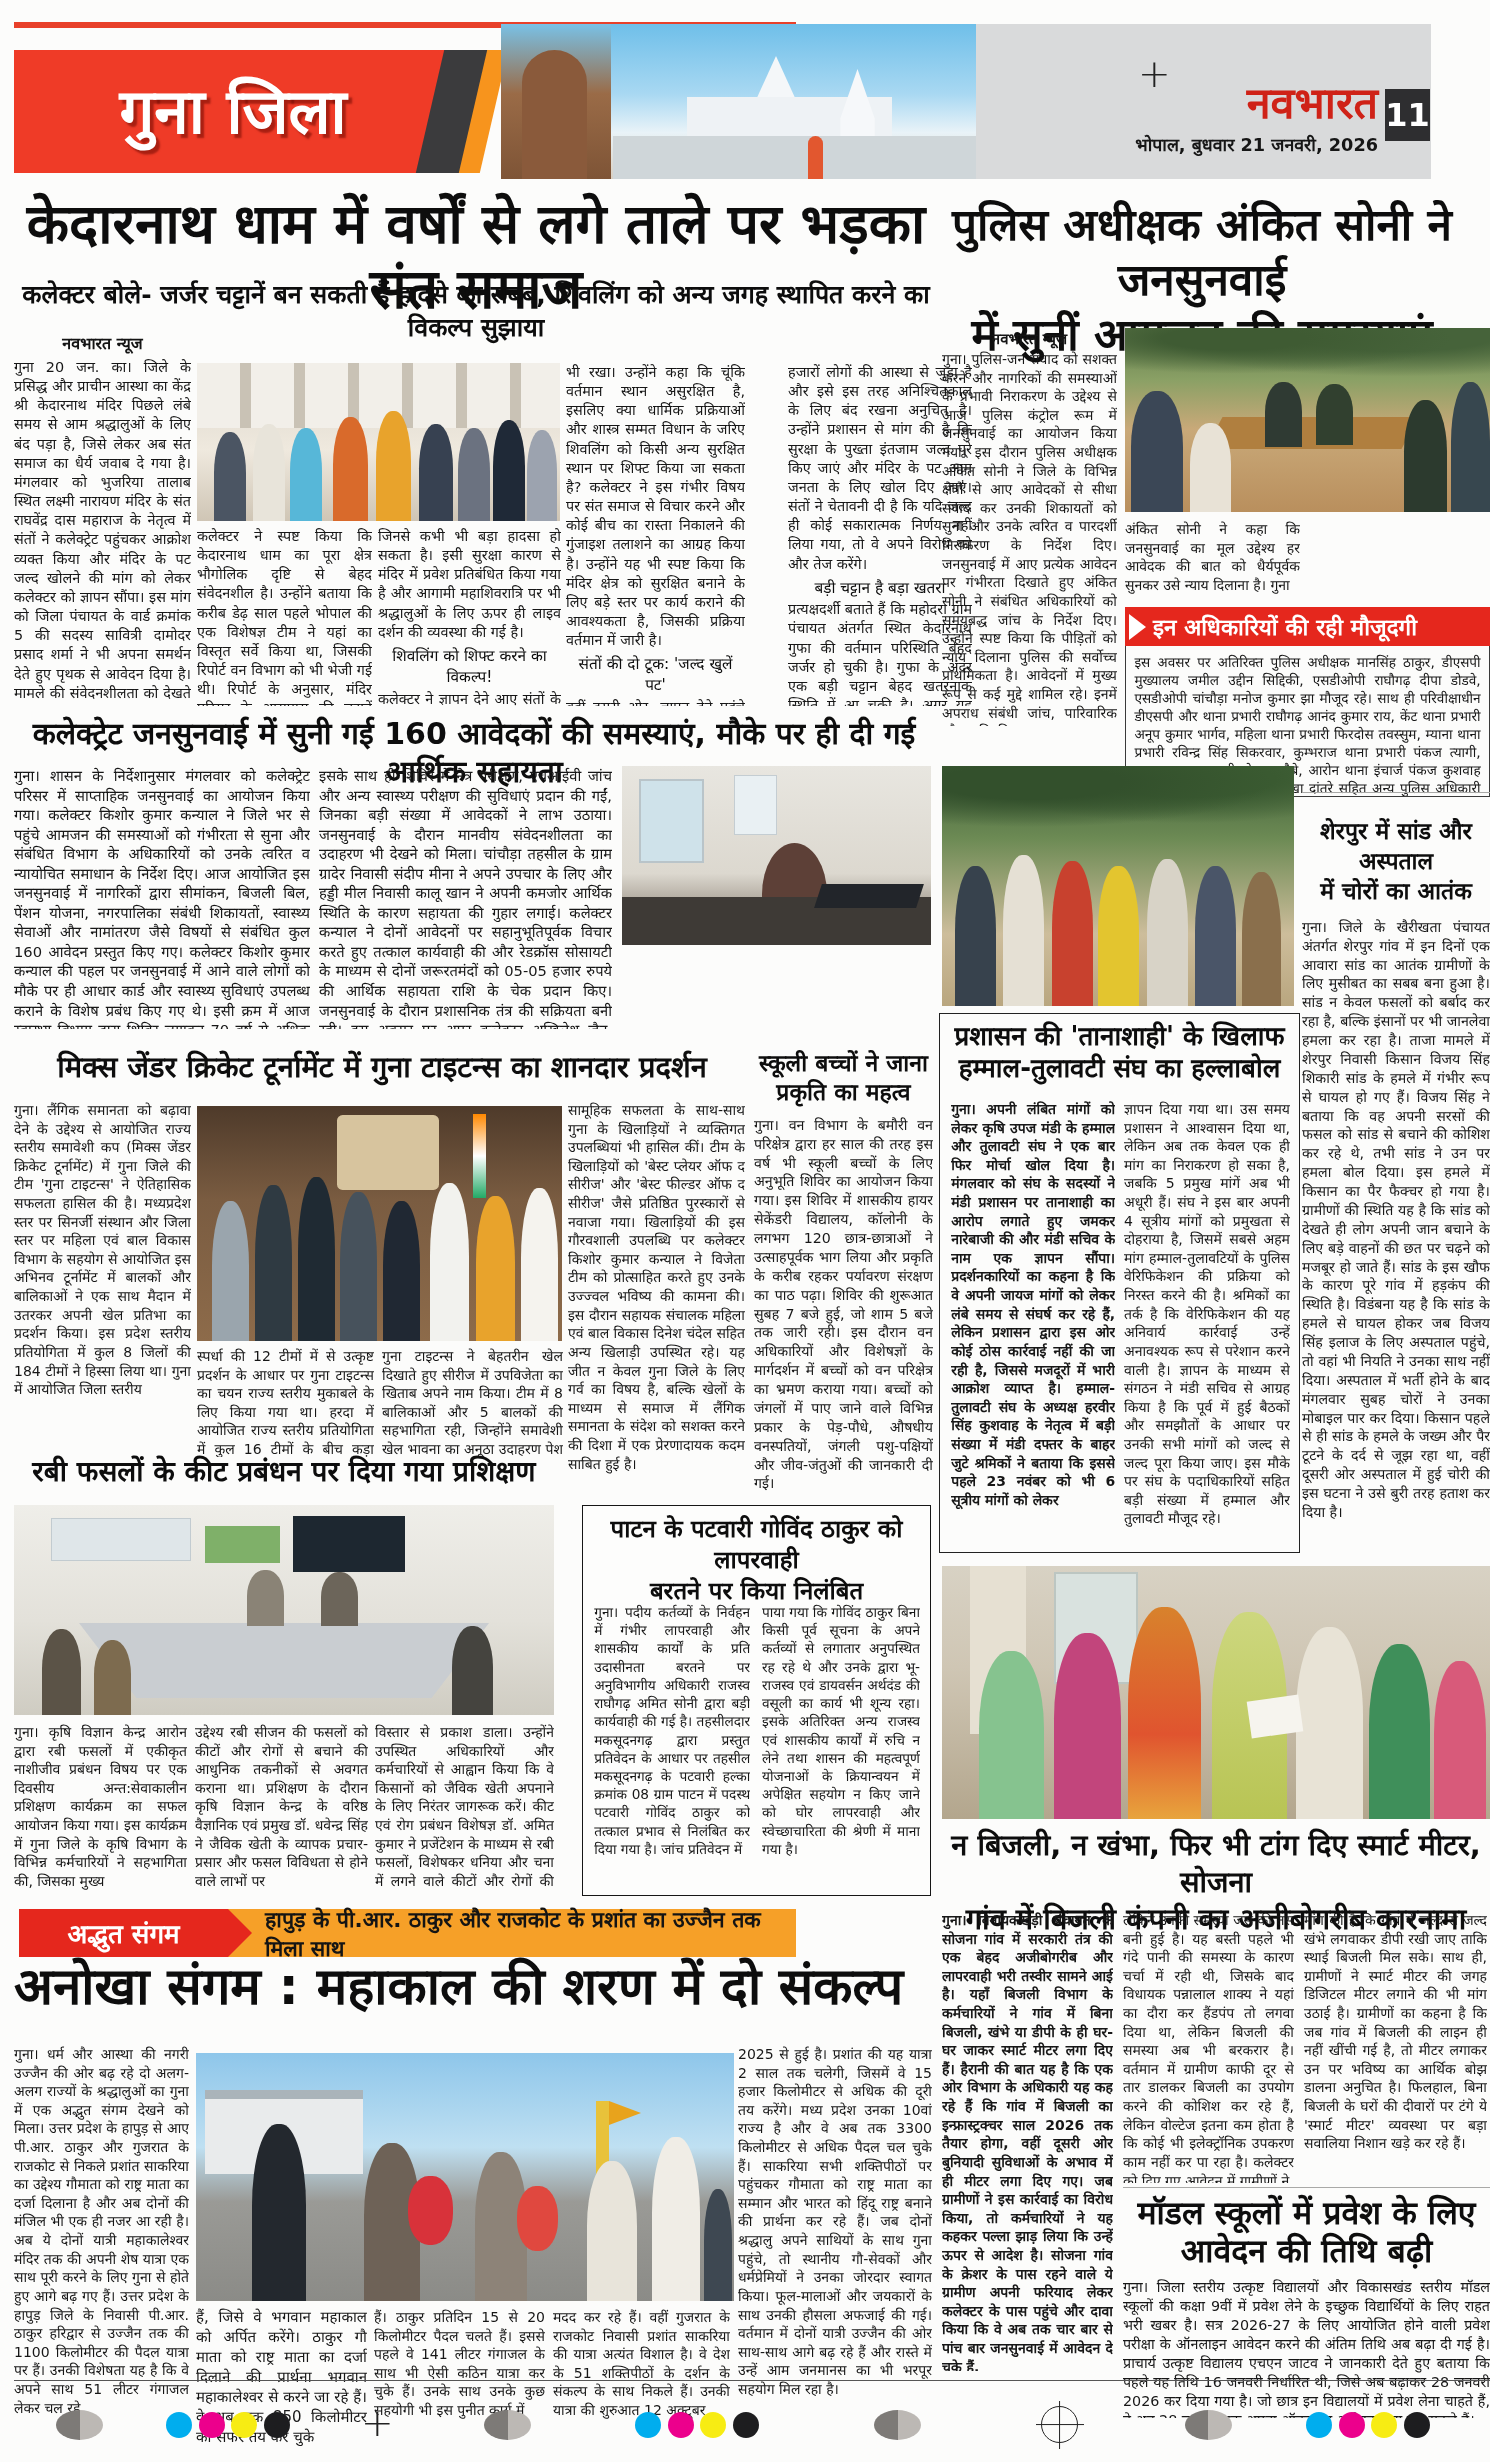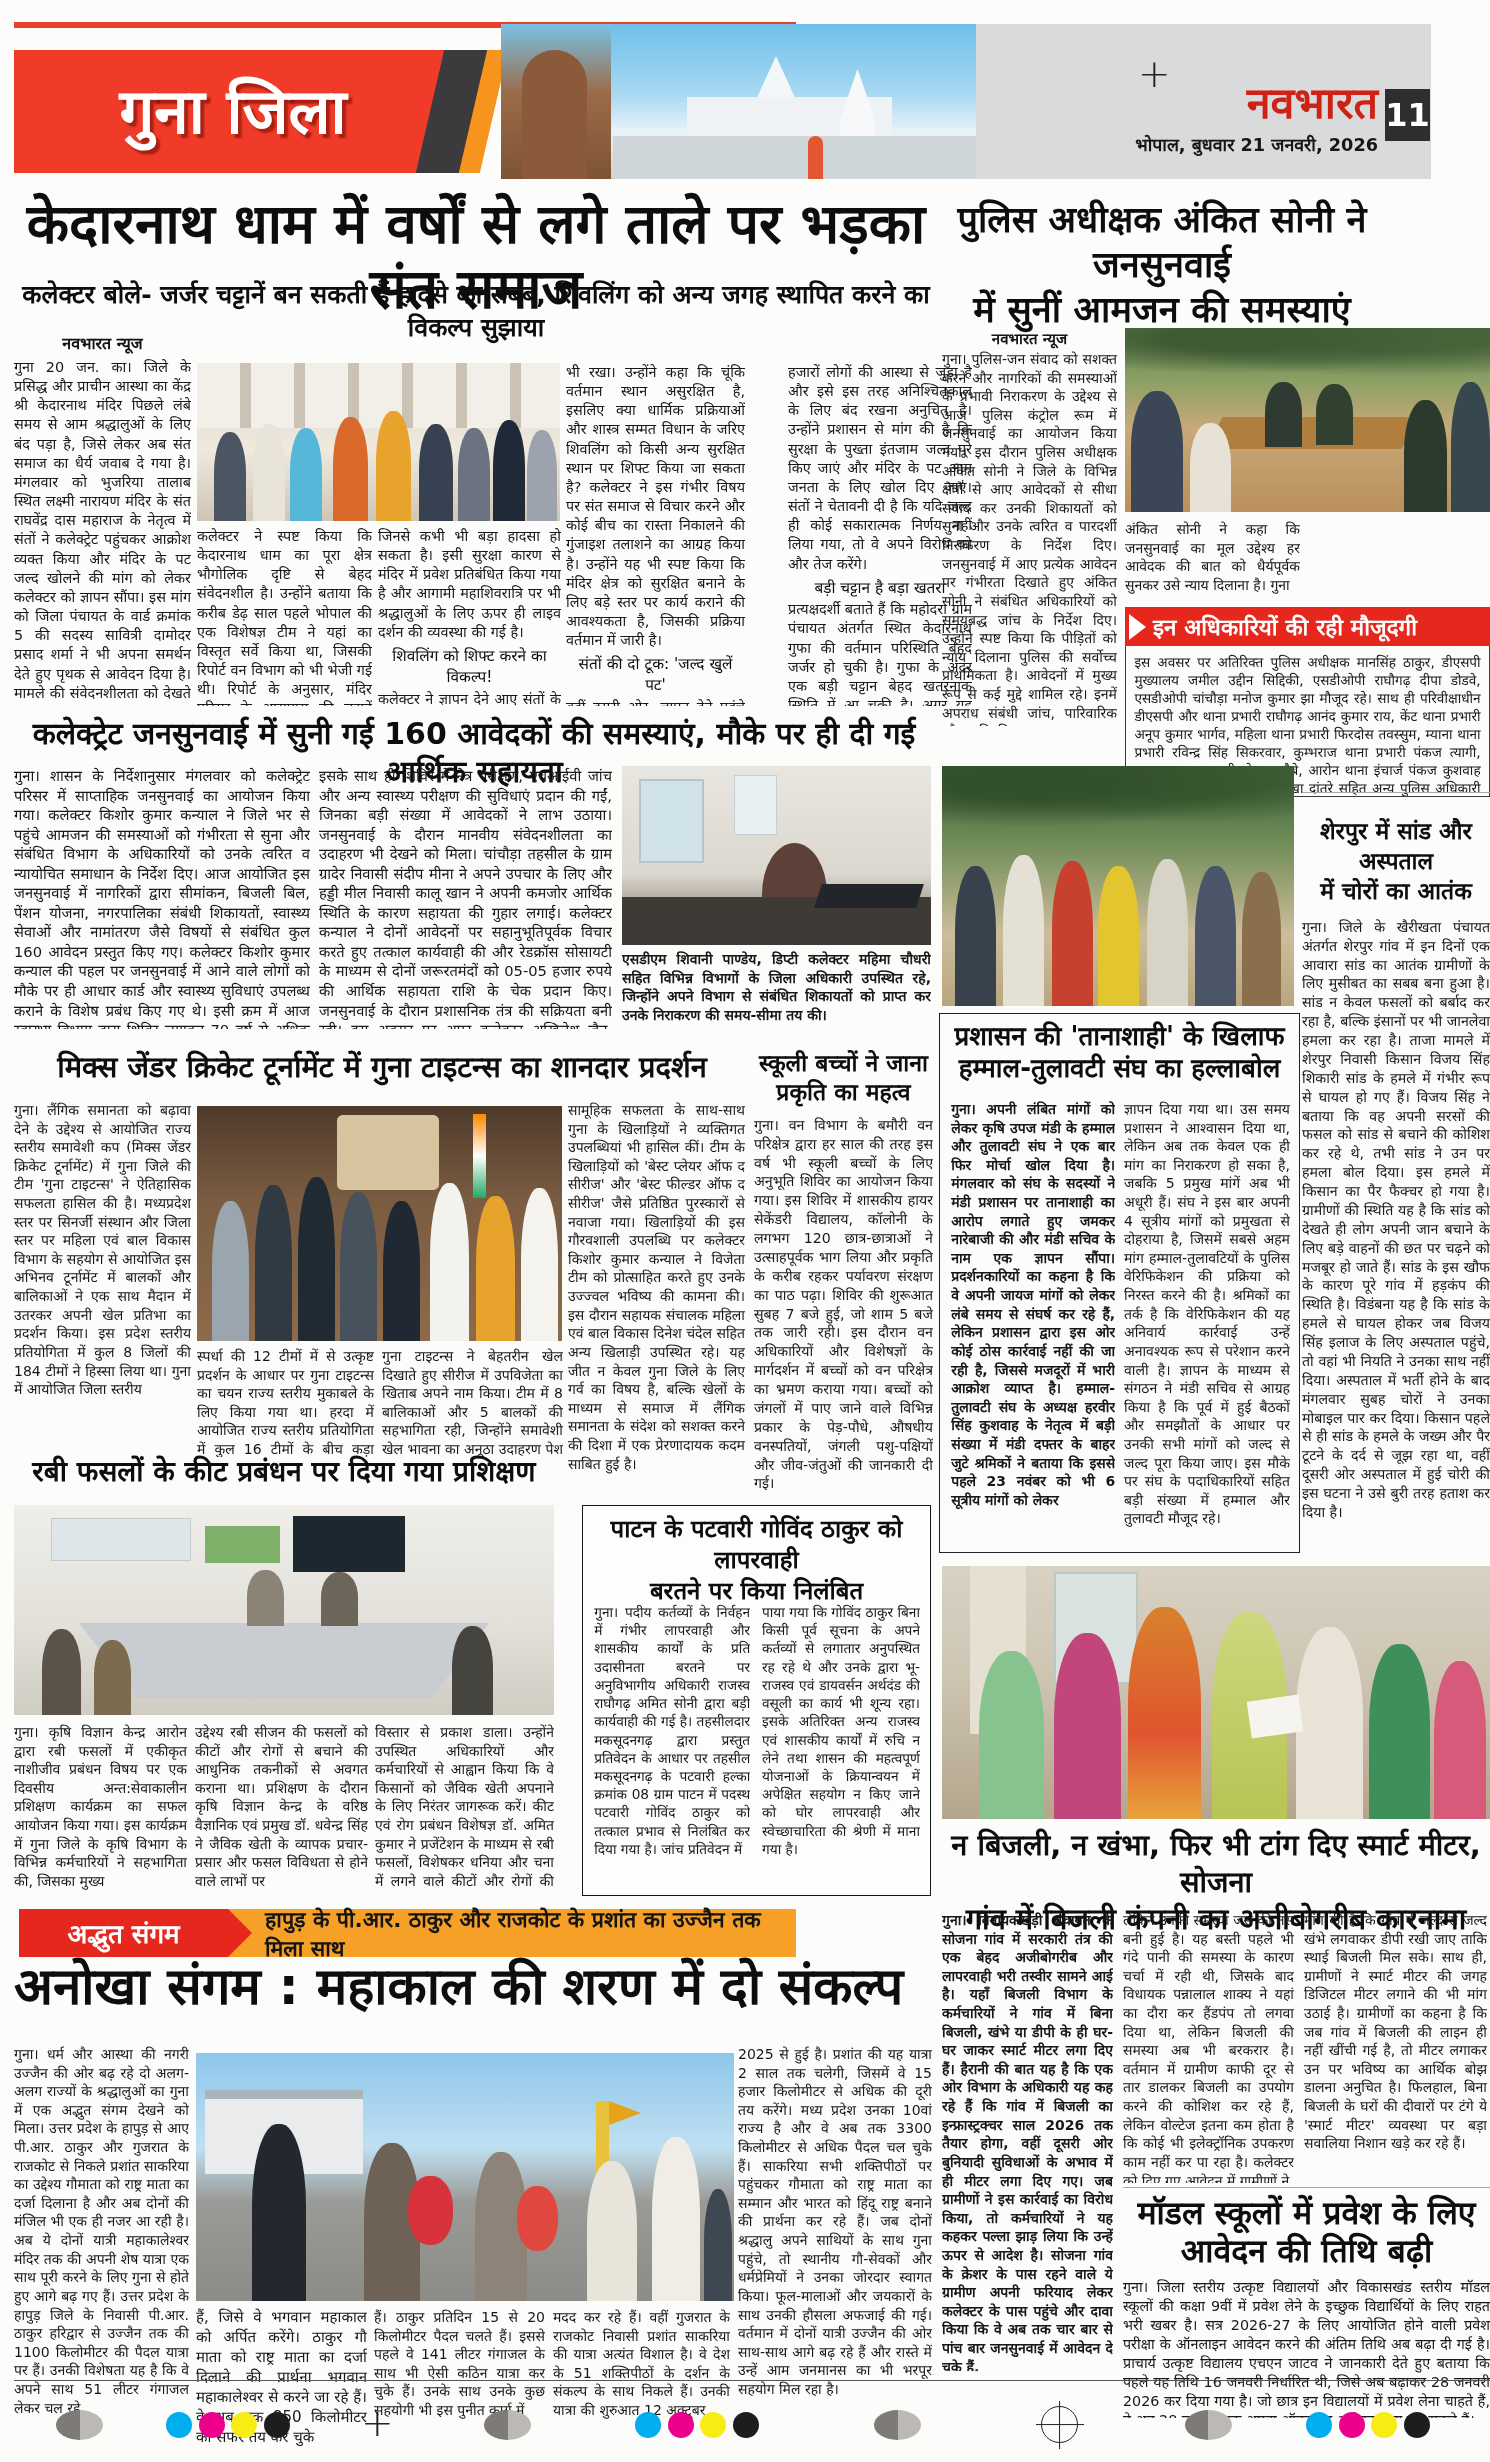--- a/index.html
+++ b/index.html
@@ -82,21 +82,21 @@
     <div class="just">भी रखा। उन्होंने कहा कि चूंकि वर्तमान स्थान असुरक्षित है, इसलिए क्या धार्मिक प्रक्रियाओं और शास्त्र सम्मत विधान के जरिए शिवलिंग को किसी अन्य सुरक्षित स्थान पर शिफ्ट किया जा सकता है? कलेक्टर ने इस गंभीर विषय पर संत समाज से विचार करने और कोई बीच का रास्ता निकालने की गुंजाइश तलाशने का आग्रह किया है। उन्होंने यह भी स्पष्ट किया कि मंदिर क्षेत्र को सुरक्षित बनाने के लिए बड़े स्तर पर कार्य कराने की आवश्यकता है, जिसकी प्रक्रिया वर्तमान में जारी है।</div>
     <div class="subhead-inline">संतों की दो टूक: 'जल्द खुलें पट'</div>
     <div class="just">वहीं दूसरी ओर, ज्ञापन देने पहुंचे संतों ने वर्षों से पट बंद होने पर कड़ी नाराजगी जाहिर की। संतों का कहना है कि केदारनाथ धाम</div>
   </div>
   <div class="ab" style="left:788px;top:363px;width:184px;height:343px;overflow:hidden;">
     <div class="just">हजारों लोगों की आस्था से जुड़ा है और इसे इस तरह अनिश्चितकाल के लिए बंद रखना अनुचित है। उन्होंने प्रशासन से मांग की है कि सुरक्षा के पुख्ता इंतजाम जल्द पूरे किए जाएं और मंदिर के पट आम जनता के लिए खोल दिए जाएं। संतों ने चेतावनी दी है कि यदि जल्द ही कोई सकारात्मक निर्णय नहीं लिया गया, तो वे अपने विरोध को और तेज करेंगे।</div>
     <div class="subhead-inline">बड़ी चट्टान है बड़ा खतरा</div>
     <div class="just">प्रत्यक्षदर्शी बताते हैं कि महोदरा ग्राम पंचायत अंतर्गत स्थित केदारनाथ गुफा की वर्तमान परिस्थिति बेहद जर्जर हो चुकी है। गुफा के अंदर एक बड़ी चट्टान बेहद खतरनाक स्थिति में आ चुकी है। अगर यह गिरती है तो बड़ा हादसा हो सकता है। लिहाजा प्रशासन कोई जोखिम नहीं उठाना चाहता है।</div>
   </div>
 
-  <div class="ab hl" style="left:888px;top:197px;width:548px;font-size:36px;line-height:1.25;">
+  <div class="ab hl" style="left:928px;top:197px;width:548px;font-size:44px;line-height:1.25;">
     <div>पुलिस अधीक्षक अंकित सोनी ने जनसुनवाई</div>
     <div>में सुनीं आमजन की समस्याएं</div>
   </div>
   <div class="ab byline" style="left:942px;top:328px;width:175px;font-size:15px;">नवभारत न्यूज</div>
   <div class="ab" style="left:942px;top:350px;width:175px;height:376px;overflow:hidden;">
     <div class="just" style="font-size:14px;">गुना। पुलिस-जन संवाद को सशक्त करने और नागरिकों की समस्याओं के प्रभावी निराकरण के उद्देश्य से आज पुलिस कंट्रोल रूम में जनसुनवाई का आयोजन किया गया। इस दौरान पुलिस अधीक्षक अंकित सोनी ने जिले के विभिन्न क्षेत्रों से आए आवेदकों से सीधा संवाद कर उनकी शिकायतों को सुना और उनके त्वरित व पारदर्शी निराकरण के निर्देश दिए। जनसुनवाई में आए प्रत्येक आवेदन पर गंभीरता दिखाते हुए अंकित सोनी ने संबंधित अधिकारियों को समयबद्ध जांच के निर्देश दिए। उन्होंने स्पष्ट किया कि पीड़ितों को न्याय दिलाना पुलिस की सर्वोच्च प्राथमिकता है। आवेदनों में मुख्य रूप से कई मुद्दे शामिल रहे। इनमें अपराध संबंधी जांच, पारिवारिक और भूमि विवाद, साइबर अपराध और धमकी/मारपीट के मामले, सामाजिक सुरक्षा से जुड़े विषय शामिल रहे।</div>
 
   </div>
 
   <div class="photo" style="left:1125px;top:328px;width:365px;height:184px;background:linear-gradient(180deg,#5f7a4a 0%,#8aa065 28%,#c9a979 55%,#b98f5d 100%);">
@@ -123,21 +123,20 @@
   <div class="ab just" style="left:14px;top:766px;width:296px;height:263px;font-size:14.7px;">गुना। शासन के निर्देशानुसार मंगलवार को कलेक्ट्रेट परिसर में साप्ताहिक जनसुनवाई का आयोजन किया गया। कलेक्टर किशोर कुमार कन्याल ने जिले भर से पहुंचे आमजन की समस्याओं को गंभीरता से सुना और संबंधित विभाग के अधिकारियों को उनके त्वरित व न्यायोचित समाधान के निर्देश दिए। आज आयोजित इस जनसुनवाई में नागरिकों द्वारा सीमांकन, बिजली बिल, पेंशन योजना, नगरपालिका संबंधी शिकायतों, स्वास्थ्य सेवाओं और नामांतरण जैसे विषयों से संबंधित कुल 160 आवेदन प्रस्तुत किए गए। कलेक्टर किशोर कुमार कन्याल की पहल पर जनसुनवाई में आने वाले लोगों को मौके पर ही आधार कार्ड और स्वास्थ्य सुविधाएं उपलब्ध कराने के विशेष प्रबंध किए गए थे। इसी क्रम में आज स्वास्थ्य विभाग द्वारा शिविर लगाकर 70 वर्ष से अधिक आयु के नागरिकों के आयुष्मान कार्ड बनाए गए।</div>
   <div class="ab just" style="left:319px;top:766px;width:293px;height:263px;font-size:14.7px;">इसके साथ ही शिविर में नेत्र परीक्षण, एचआईवी जांच और अन्य स्वास्थ्य परीक्षण की सुविधाएं प्रदान की गईं, जिनका बड़ी संख्या में आवेदकों ने लाभ उठाया। जनसुनवाई के दौरान मानवीय संवेदनशीलता का उदाहरण भी देखने को मिला। चांचौड़ा तहसील के ग्राम ग्रादेर निवासी संदीप मीना ने अपने उपचार के लिए और हड्डी मील निवासी कालू खान ने अपनी कमजोर आर्थिक स्थिति के कारण सहायता की गुहार लगाई। कलेक्टर कन्याल ने दोनों आवेदनों पर सहानुभूतिपूर्वक विचार करते हुए तत्काल कार्यवाही की और रेडक्रॉस सोसायटी के माध्यम से दोनों जरूरतमंदों को 05-05 हजार रुपये की आर्थिक सहायता राशि के चेक प्रदान किए। जनसुनवाई के दौरान प्रशासनिक तंत्र की सक्रियता बनी रही। इस अवसर पर अपर कलेक्टर अखिलेश जैन, जिला पंचायत सीईओ अभिषेक दुबे,</div>
 
   <div class="photo" style="left:622px;top:766px;width:309px;height:179px;background:linear-gradient(180deg,#e8e6e0 0%,#dcd8cf 60%,#6b5f52 100%);">
     <div class="ab" style="left:17px;top:13px;width:65px;height:84px;background:#cfe2ea;border:2.8px solid #b9c4c9;"></div>
     <div class="ab" style="left:112px;top:9.3px;width:43px;height:60px;background:#e9f0f3;border:1.9px solid #c4cdd2;"></div>
     <div class="fig" style="left:140px;width:65px;height:102px;background:#5d4037;border-radius:50% 50% 0 0;"></div>
     <div class="ab" style="left:0;bottom:0;width:100%;height:48px;background:#3e3a36;"></div>
     <div class="ab" style="left:196px;bottom:37px;width:102px;height:24px;background:#22252a;transform:skewX(-18deg);"></div>
   </div>
-  <div class="ab just" style="left:622px;top:950px;width:309px;height:80px;font-size:14px;font-weight:600;">एसडीएम शिवानी पाण्डेय, डिप्टी कलेक्टर महिमा चौधरी सहित विभिन्न विभागों के जिला अधिकारी उपस्थित रहे, जिन्होंने अपने विभाग से संबंधित शिकायतों को प्राप्त कर उनके निराकरण की समय-सीमा तय की।</div>
 
   <div class="photo" style="left:942px;top:766px;width:352px;height:240px;background:linear-gradient(180deg,#42603a 0%,#6c8a54 30%,#cdbd9b 70%,#b9a67f 100%);">
     <div class="ab" style="left:0;top:0;width:100%;height:65px;background:radial-gradient(ellipse at 25% 25%,#33502c 25%,transparent 65%),radial-gradient(ellipse at 70% 20%,#3a5a31 25%,transparent 60%);"></div>
     <div class="fig" style="left:13px;width:41px;height:140px;background:#37424d;"></div>
     <div class="fig" style="left:61px;width:41px;height:151px;background:#e5e0d4;"></div>
     <div class="fig" style="left:110px;width:41px;height:145px;background:#c8412e;"></div>
     <div class="fig" style="left:156px;width:41px;height:140px;background:#e3c52f;"></div>
     <div class="fig" style="left:205px;width:41px;height:147px;background:#d8d3c7;"></div>
     <div class="fig" style="left:253px;width:41px;height:140px;background:#4a5568;"></div>
     <div class="fig" style="left:300px;width:39px;height:134px;background:#8a6f4c;"></div>

